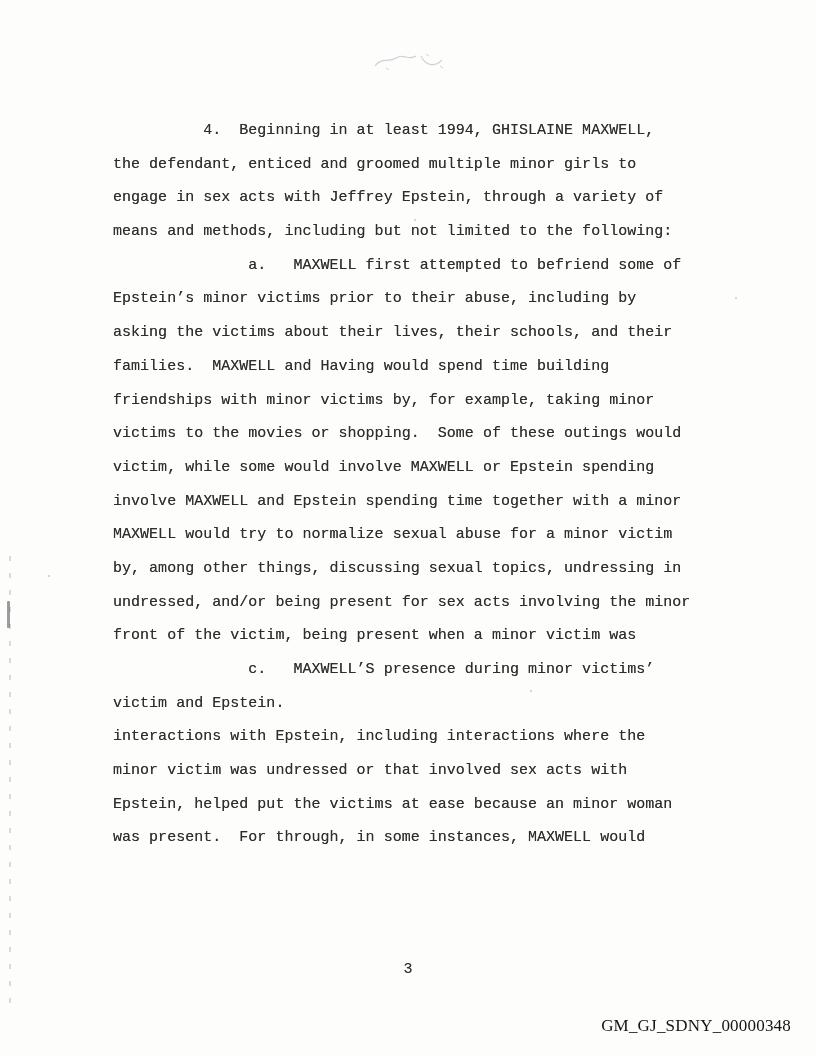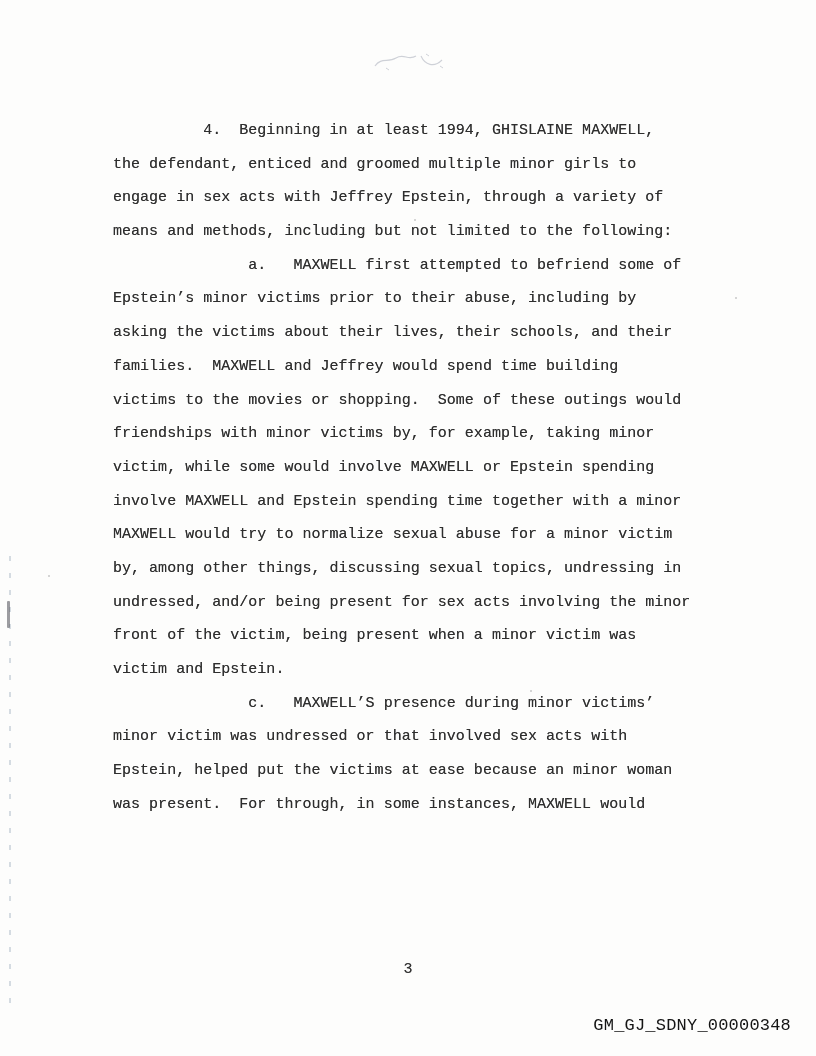--- a/index.html
+++ b/index.html
@@ -38,21 +38,21 @@
     width: 100%;
     text-align: center;
     font-size: 15px;
     color: #333333;
     text-shadow: 0 0 0.5px rgba(45,45,45,0.6);
   }
   .bates-number {
     position: absolute;
     top: 1016px;
     right: 25px;
-    font-family: Liberation Mono, monospace;
+    font-family: Liberation Serif, serif;
     font-size: 17px;
     color: #141414;
     letter-spacing: 0.2px;
   }
   
   .smudge {
     position: absolute;
     opacity: 0.4;
   }
   .smudge-a { left: 372px; top: 48px; }
@@ -118,31 +118,32 @@
   <div class="speck speck-4"></div>
 
   <main class="textblock">
     <div class="ln">          4.  Beginning in at least 1994, GHISLAINE MAXWELL,</div>
     <div class="ln">the defendant, enticed and groomed multiple minor girls to</div>
     <div class="ln">engage in sex acts with Jeffrey Epstein, through a variety of</div>
     <div class="ln">means and methods, including but not limited to the following:</div>
     <div class="ln">               a.   MAXWELL first attempted to befriend some of</div>
     <div class="ln">Epstein’s minor victims prior to their abuse, including by</div>
     <div class="ln">asking the victims about their lives, their schools, and their</div>
-    <div class="ln">families.  MAXWELL and Jeffrey would spend time building</div>
+    <div class="ln">families.  MAXWELL and Having would spend time building</div>
+    <div class="ln">friendships with minor victims by, for example, taking minor</div>
     <div class="ln">victims to the movies or shopping.  Some of these outings would</div>
-    <div class="ln">friendships with minor victims by, for example, taking minor</div>
     <div class="ln">victim, while some would involve MAXWELL or Epstein spending</div>
     <div class="ln">involve MAXWELL and Epstein spending time together with a minor</div>
     <div class="ln">MAXWELL would try to normalize sexual abuse for a minor victim</div>
     <div class="ln">by, among other things, discussing sexual topics, undressing in</div>
     <div class="ln">undressed, and/or being present for sex acts involving the minor</div>
     <div class="ln">front of the victim, being present when a minor victim was</div>
+    <div class="ln">               c.   MAXWELL’S presence during minor victims’</div>
     <div class="ln">victim and Epstein.</div>
-    <div class="ln">               c.   MAXWELL’S presence during minor victims’</div>
+    <div class="ln">interactions with Epstein, including interactions where the</div>
     <div class="ln">minor victim was undressed or that involved sex acts with</div>
     <div class="ln">Epstein, helped put the victims at ease because an minor woman</div>
     <div class="ln">was present.  For through, in some instances, MAXWELL would</div>
   </main>
 
   <div class="page-number">3</div>
 
   <div class="bates-number">GM_GJ_SDNY_00000348</div>
 
 </div>

